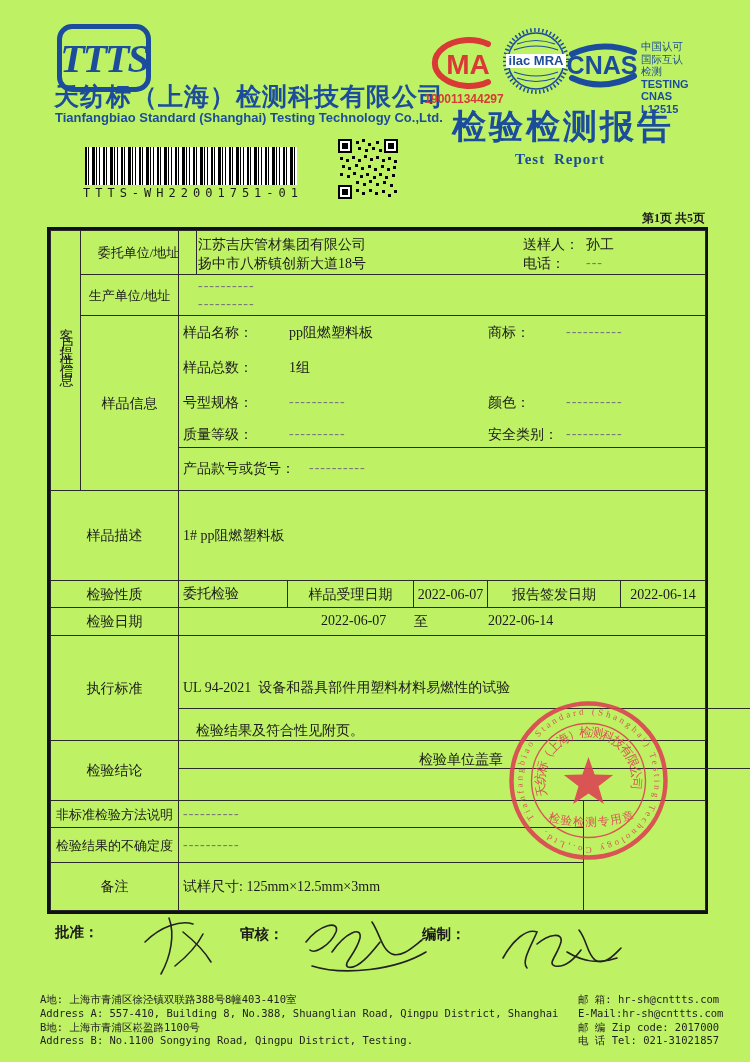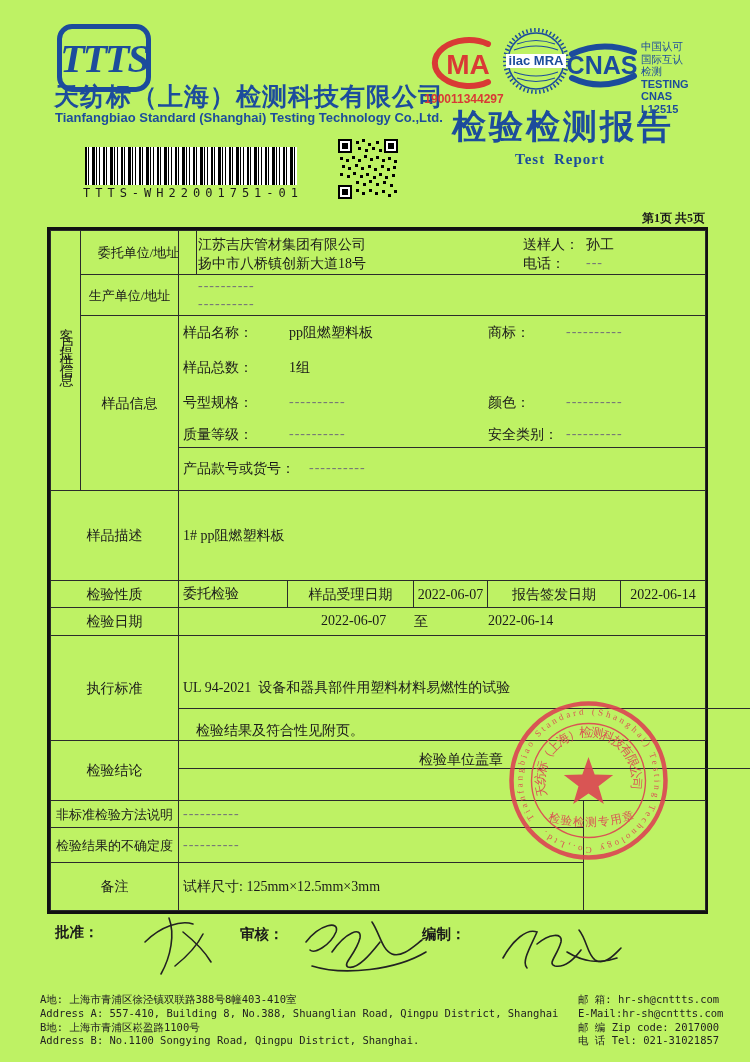--- a/index.html
+++ b/index.html
@@ -238,21 +238,21 @@
       <path d="M42,28 C54,18 68,16 66,26 C62,40 52,48 60,50 C70,52 80,42 86,34"></path>
       <path d="M84,14 C92,24 92,38 100,44 C110,50 120,38 126,32"></path>
       <path d="M72,36 C88,46 106,48 122,42"></path>
     </g>
   </svg>
 
   <div class="abs foot" style="left:40px;top:993px;">
     <div>A地: 上海市青浦区徐泾镇双联路388号8幢403-410室</div>
     <div>Address A: 557-410, Building 8, No.388, Shuanglian Road, Qingpu District, Shanghai</div>
     <div>B地: 上海市青浦区崧盈路1100号</div>
-    <div>Address B: No.1100 Songying Road, Qingpu District, Shanghai.</div>
+    <div>Address B: No.1100 Songying Road, Qingpu District, Testing.</div>
   </div>
   <div class="abs foot" style="left:578px;top:993px;">
     <div>邮 箱: hr-sh@cnttts.com</div>
     <div>E-Mail:hr-sh@cnttts.com</div>
     <div>邮 编 Zip code: 2017000</div>
     <div>电 话 Tel: 021-31021857</div>
   </div>
 
 </div>
 

